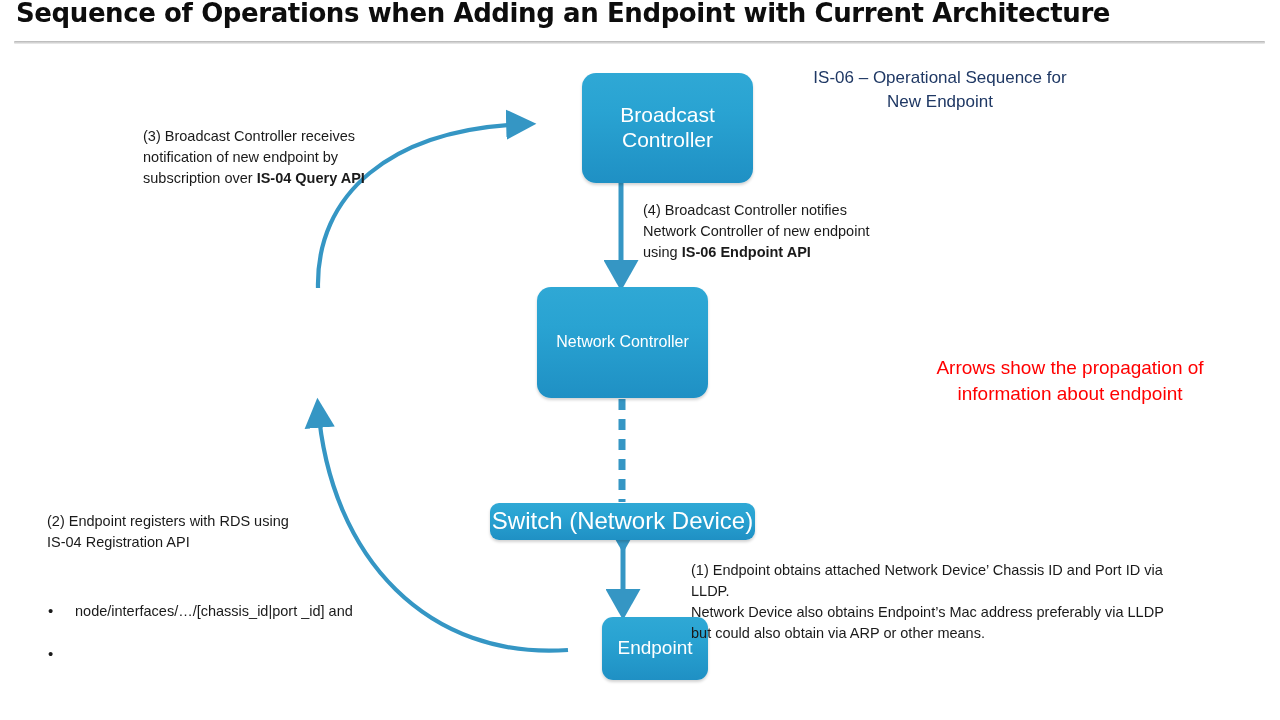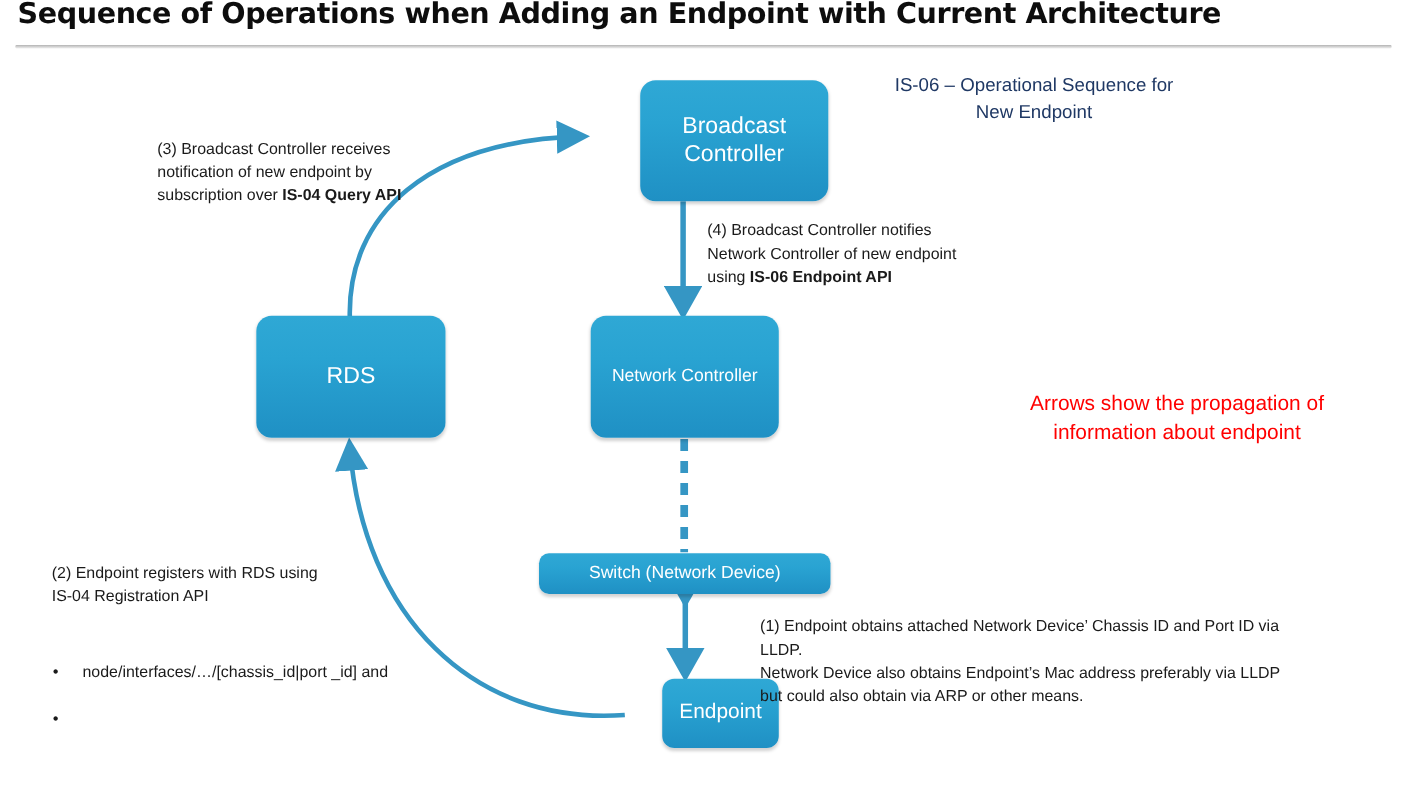--- a/index.html
+++ b/index.html
@@ -68,21 +68,21 @@
   #node-rds {
     left: 233px; top: 287px; width: 172px; height: 111px;
     font-size: 21px;
   }
   #node-network-controller {
     left: 537px; top: 287px; width: 171px; height: 111px;
     font-size: 16px;
   }
   #node-switch {
     left: 490px; top: 503px; width: 265px; height: 37px;
-    font-size: 16px;
+    font-size: 24px;
     border-radius: 9px;
     text-align: center;
   }
   #node-endpoint {
     left: 570px; top: 617px; width: 106px; height: 63px;
     font-size: 19px;
     border-radius: 11px;
     margin-left: 32px;
   }
 
@@ -179,21 +179,20 @@
     <line x1="621" y1="183" x2="621" y2="283" stroke="#3596c4" stroke-width="5" marker-end="url(#ah)"></line>
 
     <line x1="622" y1="399" x2="622" y2="502" stroke="#3596c4" stroke-width="7" stroke-dasharray="11 9"></line>
 
     <line x1="623" y1="545" x2="623" y2="612" stroke="#3596c4" stroke-width="5" marker-start="url(#ah)" marker-end="url(#ah)"></line>
   </svg>
 
   <div class="node" id="node-broadcast-controller">Broadcast
 Controller</div>
 
-  <div class="node" id="node-rds">RDS</div>
 
   <div class="node" id="node-network-controller">Network
 Controller</div>
 
   <div class="node" id="node-switch">Switch (Network Device)</div>
 
   <div class="node" id="node-endpoint">Endpoint</div>
 
   <div id="note-heading">IS-06 – Operational Sequence
 for New Endpoint</div>

